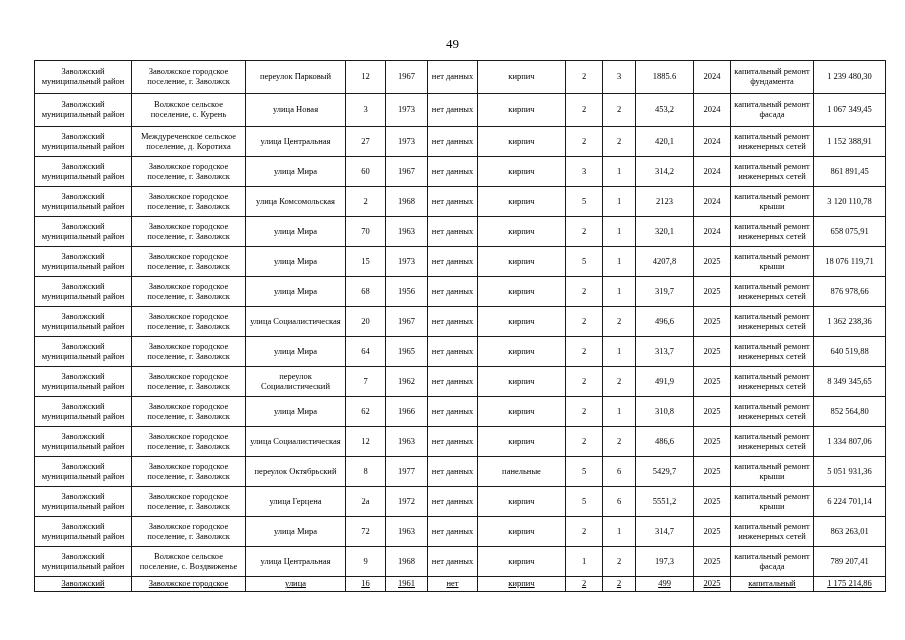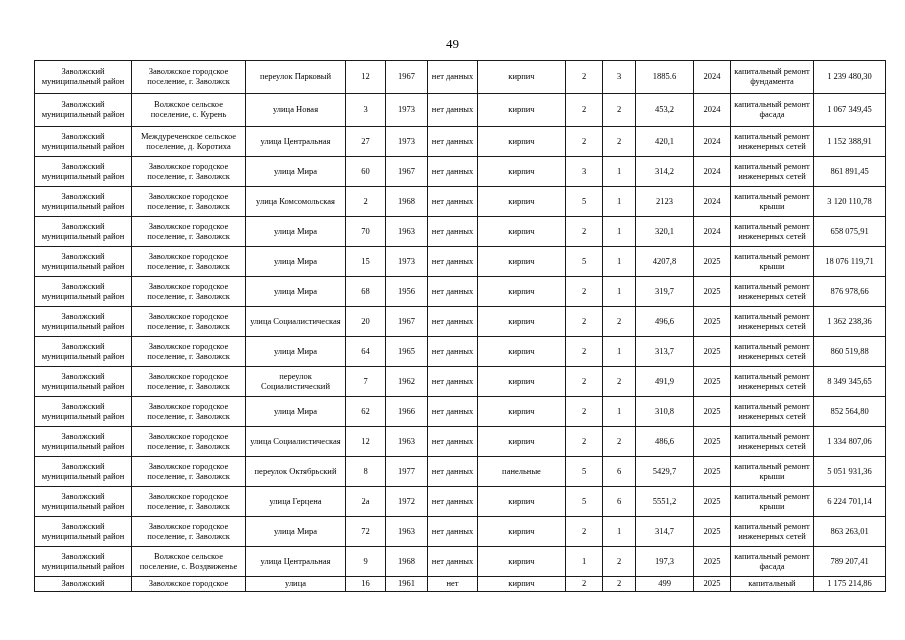--- a/index.html
+++ b/index.html
@@ -45,20 +45,21 @@
   }
   table.data-table tr { height: 30px; margin-left: 33px; }
   table.data-table tr:nth-child(1),
   table.data-table tr:nth-child(2) { height: 33px; }
   table.data-table tr:last-child { height: 15px; }
   table.data-table tr:last-child td {
     white-space: nowrap;
     overflow: hidden;
     padding-top: 0;
     padding-bottom: 0;
+    text-decoration: underline;
   }
 </style>
 </head>
 <body>
 
 <div class="page">
   <div class="page-number">49</div>
 
   <table class="data-table">
     <colgroup>
@@ -218,21 +219,21 @@
           <td>улица Мира</td>
           <td>64</td>
           <td>1965</td>
           <td>нет данных</td>
           <td>кирпич</td>
           <td>2</td>
           <td>1</td>
           <td>313,7</td>
           <td>2025</td>
           <td>капитальный ремонт инженерных сетей</td>
-          <td>860 519,88</td>
+          <td>640 519,88</td>
         </tr>
         <tr>
           <td>Заволжский муниципальный район</td>
           <td>Заволжское городское поселение, г. Заволжск</td>
           <td>переулок Социалистический</td>
           <td>7</td>
           <td>1962</td>
           <td>нет данных</td>
           <td>кирпич</td>
           <td>2</td>

